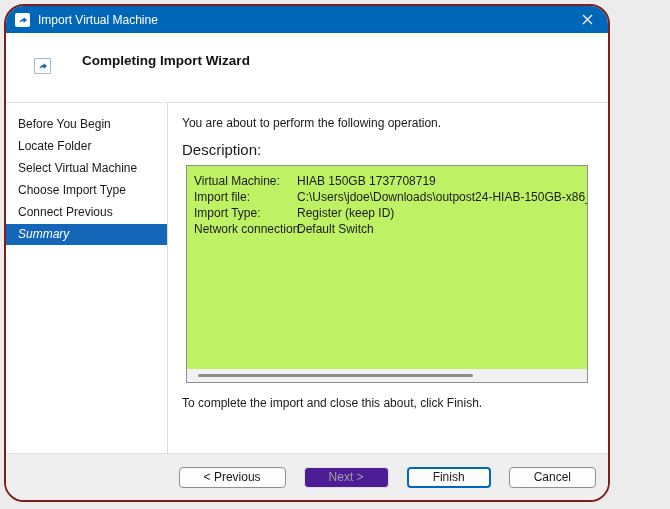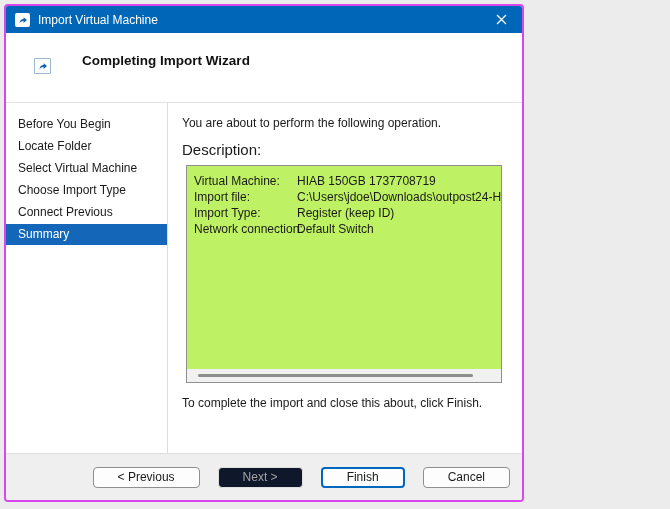--- a/index.html
+++ b/index.html
@@ -5,22 +5,22 @@
   * { margin:0; padding:0; box-sizing:border-box; }
   html,body { width:670px; height:509px; }
   body {
     font-family:"Liberation Sans", sans-serif;
     background:#ececec;
     color:#1a1a1a;
     position:relative;
     overflow:hidden;
   }
   .window {
-    position:absolute; left:4px; top:4px; width:520px; height:498px;
-    border:2px solid #d946ef; border-radius:4px; background:#ffffff;
+    position:absolute; left:4px; top:4px; width:606px; height:498px;
+    border:2px solid #7f1d1d; border-radius:20px; background:#ffffff;
     overflow:hidden; display:flex; flex-direction:column;
   }
   
   .titlebar {
     height:27px; flex:none; background:#0067b8; color:#fff;
     display:flex; align-items:center; padding:0 0 0 9px;
   }
   .app-icon {
     width:15px; height:14px; background:#fff; border-radius:2px;
     display:flex; align-items:center; justify-content:center; margin-right:8px; flex:none;
@@ -46,21 +46,21 @@
   .header-title {
     position:absolute; left:76px; top:20px; font-size:13.5px; font-weight:bold; color:#111;
   }
   
   .body { flex:1; display:flex; background:#fff; min-height:0; }
   .sidebar { width:161px; flex:none; padding-top:11px; }
   .side-item {
     font-size:12px; padding:3px 6px 4px 12px; margin-bottom:1px;
     white-space:nowrap; color:#1a1a1a;
   }
-  .side-item.selected { background:#1467b8; color:#ffffff; }
+  .side-item.selected { background:#1467b8; color:#ffffff;font-style:italic; }
   .vdivider { width:1px; flex:none; background:#dcdcdc; }
   .content { flex:1; padding:13px 10px 0 14px; min-width:0; }
   .intro { font-size:12px; margin-bottom:11px; }
   .desc-label { font-size:15px; margin-bottom:7px; }
   .desc-box {
     margin-left:4px; margin-right:10px; height:218px;
     border:1px solid #8f8f8f; background:#bef264; position:relative; overflow:hidden;
   }
   .desc-rows { padding:7px 0 0 7px; }
   .desc-row { display:flex; font-size:12px; line-height:16px; white-space:nowrap; }
@@ -78,21 +78,21 @@
   .footer {
     height:47px; flex:none; background:#efefef; border-top:1px solid #dfdfdf;
     display:flex; align-items:center; justify-content:flex-end; padding-right:12px;
   }
   .btn {
     min-width:66px; height:21px; font-size:12px; font-family:inherit;
     background:#fdfdfd; border:1px solid #8f8f8f; border-radius:4px;
     color:#1a1a1a; padding:0 24px; margin-left:18px; cursor:pointer;text-align:center;
   }
   .btn.disabled {
-    background:#0f172a; border:1px solid #e0e0e0; color:#a2a2a2; cursor:default;
+    background:#4c1d95; border:1px solid #e0e0e0; color:#a2a2a2; cursor:default;
   }
   .btn.default-focus {
     border:2px solid #0067c0; min-width:68px;
   }
 </style>
 </head>
 <body>
 
 <div class="window">
 

